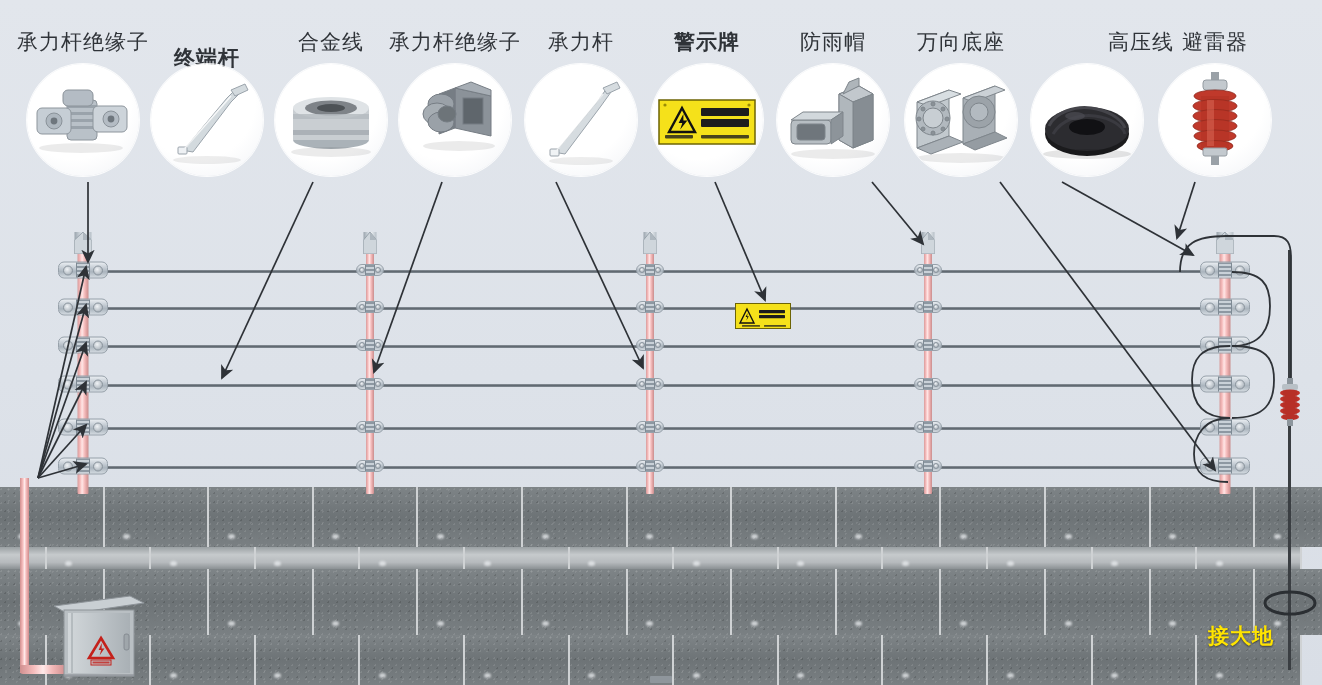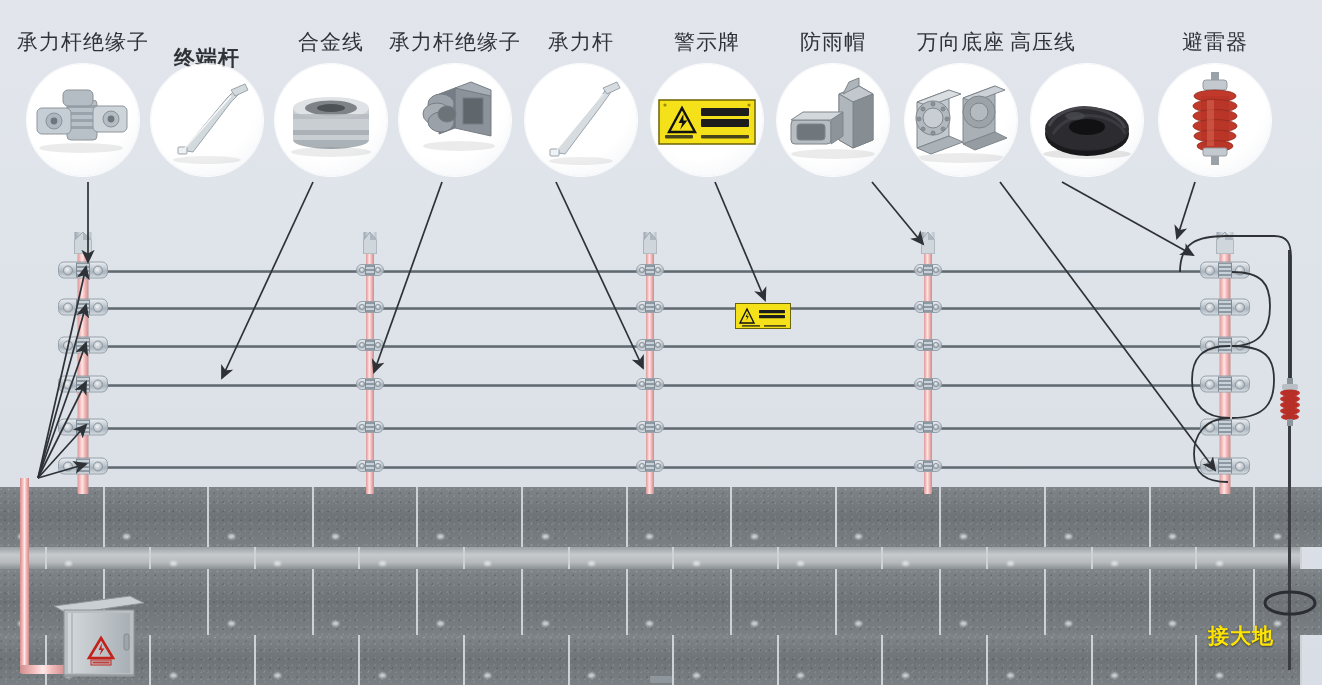--- a/index.html
+++ b/index.html
@@ -599,21 +599,21 @@
       <svg viewBox="0 0 112 112">
         <g stroke="#9aa3ab" stroke-width="1" fill="#d6dce0">
           <polygon points="28,88 34,84 72,38 82,24 86,28 76,42 40,90"></polygon>
           <polygon points="78,24 92,18 95,24 82,30"></polygon>
           <rect x="25" y="85" width="9" height="7" rx="1" fill="#f0f3f5"></rect>
         </g>
         <path d="M32,86 L78,30" stroke="#fff" stroke-width="1.5" opacity="0.75" fill="none"></path>
         <ellipse cx="56" cy="97" rx="32" ry="4" fill="#000" opacity="0.07"></ellipse>
       </svg></div>
       </div>
-      <div class="label" style="left: 707px; top: 28px;">警示牌</div>
+      <div class="label" style="left: 707px; top: 28px; font-weight: bold;">警示牌</div>
       <div class="thumb" style="left: 707px; top: 64px;">
         <div class="art">
       <svg viewBox="0 0 112 112">
         <rect x="8" y="36" width="96" height="44" fill="#f5e11a" stroke="#6d6405" stroke-width="1.5"></rect>
         <circle cx="14" cy="41" r="1.6" fill="#9a8c06"></circle>
             <circle cx="98" cy="41" r="1.6" fill="#9a8c06"></circle>
         <polygon points="31,44 44,68 18,68" fill="#f5e11a" stroke="#111" stroke-width="2.4"></polygon>
         <path d="M32.4,50 L27.6,59 L31.3,59 L29.2,65.6 L36.4,56.4 L32.4,56.4 Z" fill="#111"></path>
         <g fill="#1d1d1d">
           <rect x="50" y="44" width="48" height="8" rx="1"></rect>
@@ -665,21 +665,21 @@
           <polygon points="12,84 44,72 58,78 26,90" fill="#aab1b7"></polygon>
           <polygon points="58,80 58,34 90,22 90,68" fill="#a9b0b6"></polygon>
           <polygon points="58,34 90,22 100,26 68,38" fill="#cbd1d6"></polygon>
           <circle cx="74" cy="48" r="16" fill="#9ca3a9"></circle>
           <circle cx="74" cy="48" r="9" fill="#b3bac0"></circle>
           <polygon points="58,80 90,68 102,74 70,86" fill="#959ca2"></polygon>
         </g>
         <ellipse cx="56" cy="94" rx="44" ry="5" fill="#000" opacity="0.08"></ellipse>
       </svg></div>
       </div>
-      <div class="label" style="left: 1043px; top: 28px;">高压线</div>
+      <div class="label" style="left: 1141px; top: 28px;">高压线</div>
       <div class="thumb" style="left: 1087px; top: 64px;">
         <div class="art">
       <svg viewBox="0 0 112 112">
         <ellipse cx="56" cy="70" rx="42" ry="22" fill="#1b1b1d"></ellipse>
         <ellipse cx="56" cy="65" rx="42" ry="22" fill="#2c2c30"></ellipse>
         <ellipse cx="56" cy="63" rx="18" ry="8" fill="#111114"></ellipse>
         <path d="M18,62 C24,48 44,42 60,44 C76,46 90,54 94,64" stroke="#45454b" stroke-width="3" fill="none"></path>
         <path d="M22,70 C30,56 48,50 64,52 C80,54 92,62 94,70" stroke="#3a3a40" stroke-width="3" fill="none"></path>
         <ellipse cx="44" cy="52" rx="10" ry="4" fill="#4c4c53" opacity="0.7"></ellipse>
         <ellipse cx="56" cy="90" rx="44" ry="5" fill="#000" opacity="0.1"></ellipse>

